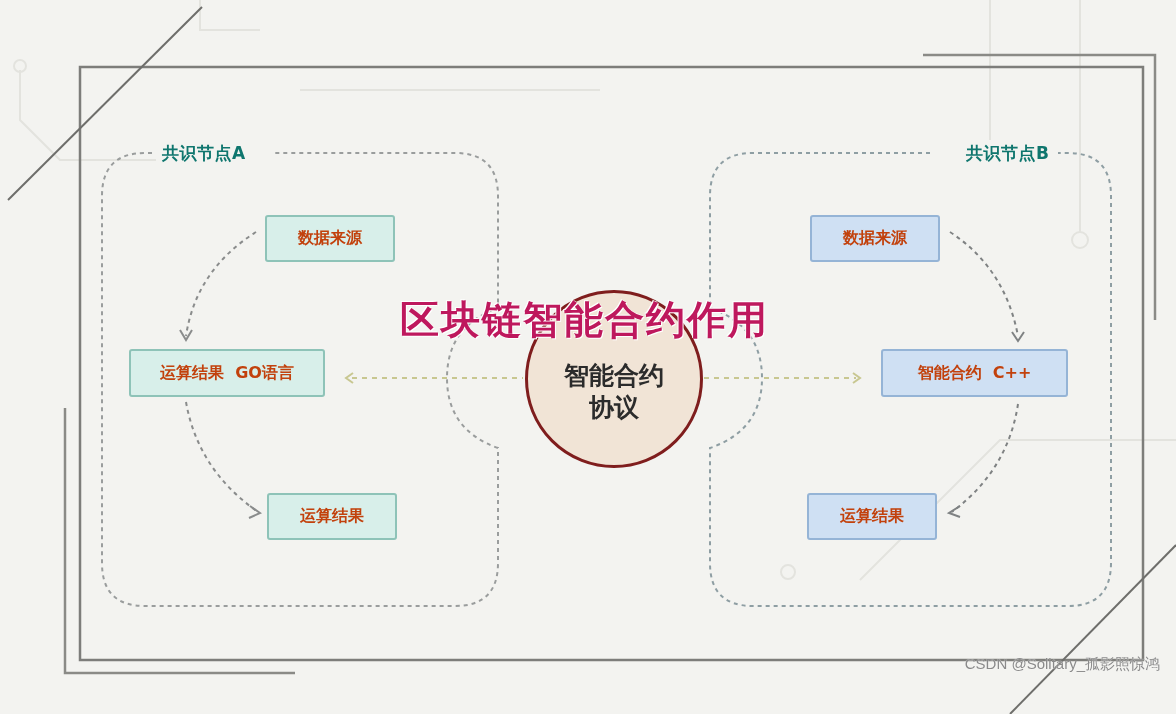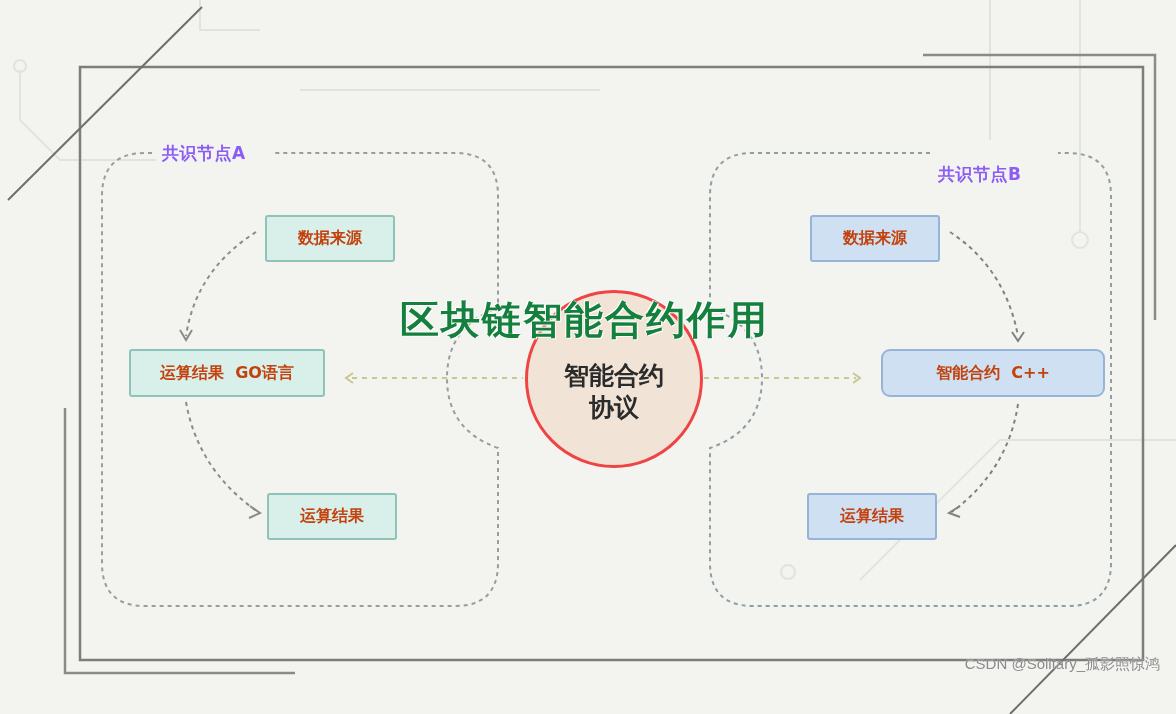--- a/index.html
+++ b/index.html
@@ -3,40 +3,40 @@
   <meta charset="utf-8">
   <style>
     html, body { margin: 0; padding: 0; }
     body {
       width: 1176px; height: 714px; position: relative; overflow: hidden;
       background: #f3f3f0;
       font-family: "DejaVu Sans", "Liberation Sans", sans-serif;
     }
     svg.overlay { position: absolute; left: 0; top: 0; }
     .node-label {
-      position: absolute; font-size: 17px; font-weight: bold; color: #8b5cf6;
+      position: absolute; font-size: 17px; font-weight: bold; color: #0f766e;
       background: #f3f3f0; padding: 0 6px; letter-spacing: 0.5px;
     }
     .box {
       position: absolute; display: flex; align-items: center; justify-content: center;
       font-size: 16px; font-weight: bold; color: #c2410c; border-radius: 3px;
       box-sizing: border-box; white-space: pre;
     }
     .box.teal { background: #d8efea; border: 2px solid #8ec3b8; }
     .box.blue { background: #cfe0f3; border: 2px solid #95b4d6; }
     .circle {
       position: absolute; left: 525px; top: 290px; width: 178px; height: 178px;
-      border-radius: 50%; background: #f1e4d6; border: 3px solid #ef4444;
+      border-radius: 50%; background: #f1e4d6; border: 3px solid #7f1d1d;
       box-sizing: border-box; display: flex; flex-direction: column;
       align-items: center; justify-content: center; padding-top: 26px;
       color: #2b2b2b; font-size: 25px; font-weight: bold; line-height: 32px;
     }
     .title {
       position: absolute; left: 400px; top: 292px; width: 390px;
-      font-size: 39px; font-weight: 900; color: #15803d; letter-spacing: 2px;
+      font-size: 39px; font-weight: 900; color: #be185d; letter-spacing: 2px;
       line-height: 56px; white-space: nowrap;
       text-shadow: 0 0 1px #fff, 1px 1px 0 #fff, -1px -1px 0 #fff;
     }
     .watermark {
       position: absolute; right: 16px; top: 655px; font-size: 15px;
       color: #8a8a8a; font-family: "Liberation Sans", sans-serif;
       text-shadow: 0 0 1px #fff;
     }
   </style>
 </head>
@@ -94,28 +94,28 @@
     <line x1="352" y1="378" x2="523" y2="378"></line>
     <line x1="704" y1="378" x2="856" y2="378"></line>
   </g>
   <g fill="none" stroke="#c8c791" stroke-width="2">
     <path d="M353 373 L346 378 L353 383"></path>
     <path d="M853 373 L860 378 L853 383"></path>
   </g>
 </svg>
 
 <div class="node-label" style="left:156px; top:142px;">共识节点A</div>
-<div class="node-label" style="left:932px; top:142px;margin-top:21px;">共识节点B</div>
+<div class="node-label" style="left:960px; top:142px;">共识节点B</div>
 
 <div class="box teal" style="left:265px; top:215px; width:130px; height:47px;">数据来源</div>
 <div class="box teal" style="left:129px; top:349px; width:196px; height:48px;">运算结果  GO语言</div>
 <div class="box teal" style="left:267px; top:493px; width:130px; height:47px;">运算结果</div>
 
 <div class="box blue" style="left:810px; top:215px; width:130px; height:47px;">数据来源</div>
-<div class="box blue" style="left:881px; top:349px; width:224px; height:48px;border-radius:9px;">智能合约  C++</div>
+<div class="box blue" style="left:881px; top:349px; width:187px; height:48px;">智能合约  C++</div>
 <div class="box blue" style="left:807px; top:493px; width:130px; height:47px;">运算结果</div>
 
 <div class="circle">
   <div>智能合约</div>
   <div>协议</div>
 </div>
 
 <div class="title">区块链智能合约作用</div>
 
 <div class="watermark">CSDN @Solitary_孤影照惊鸿</div>

